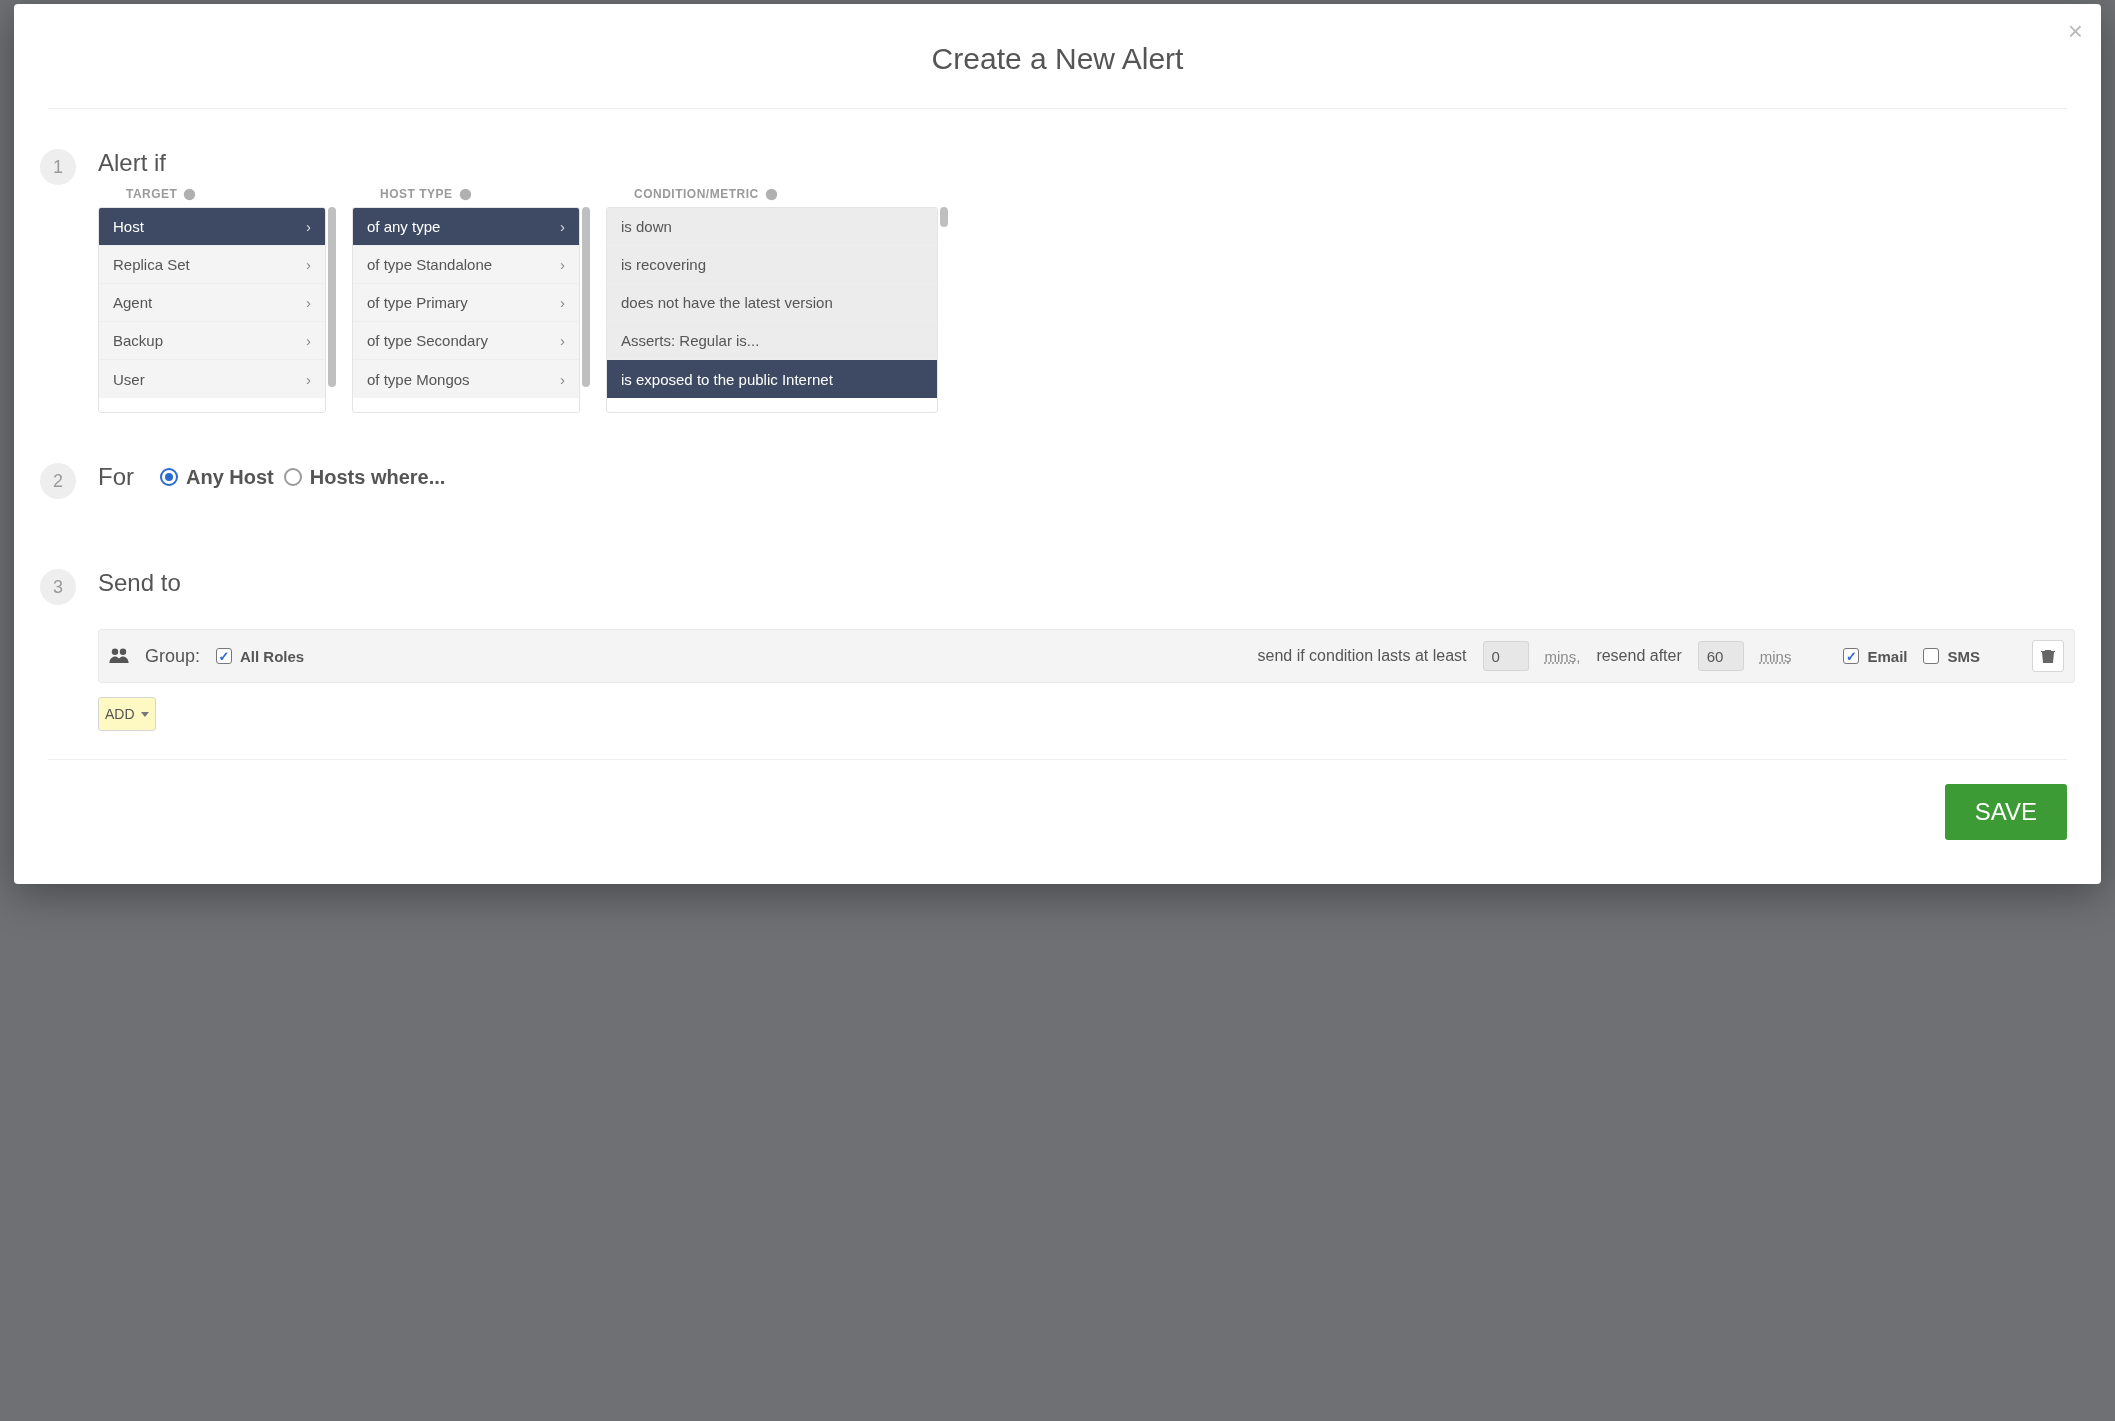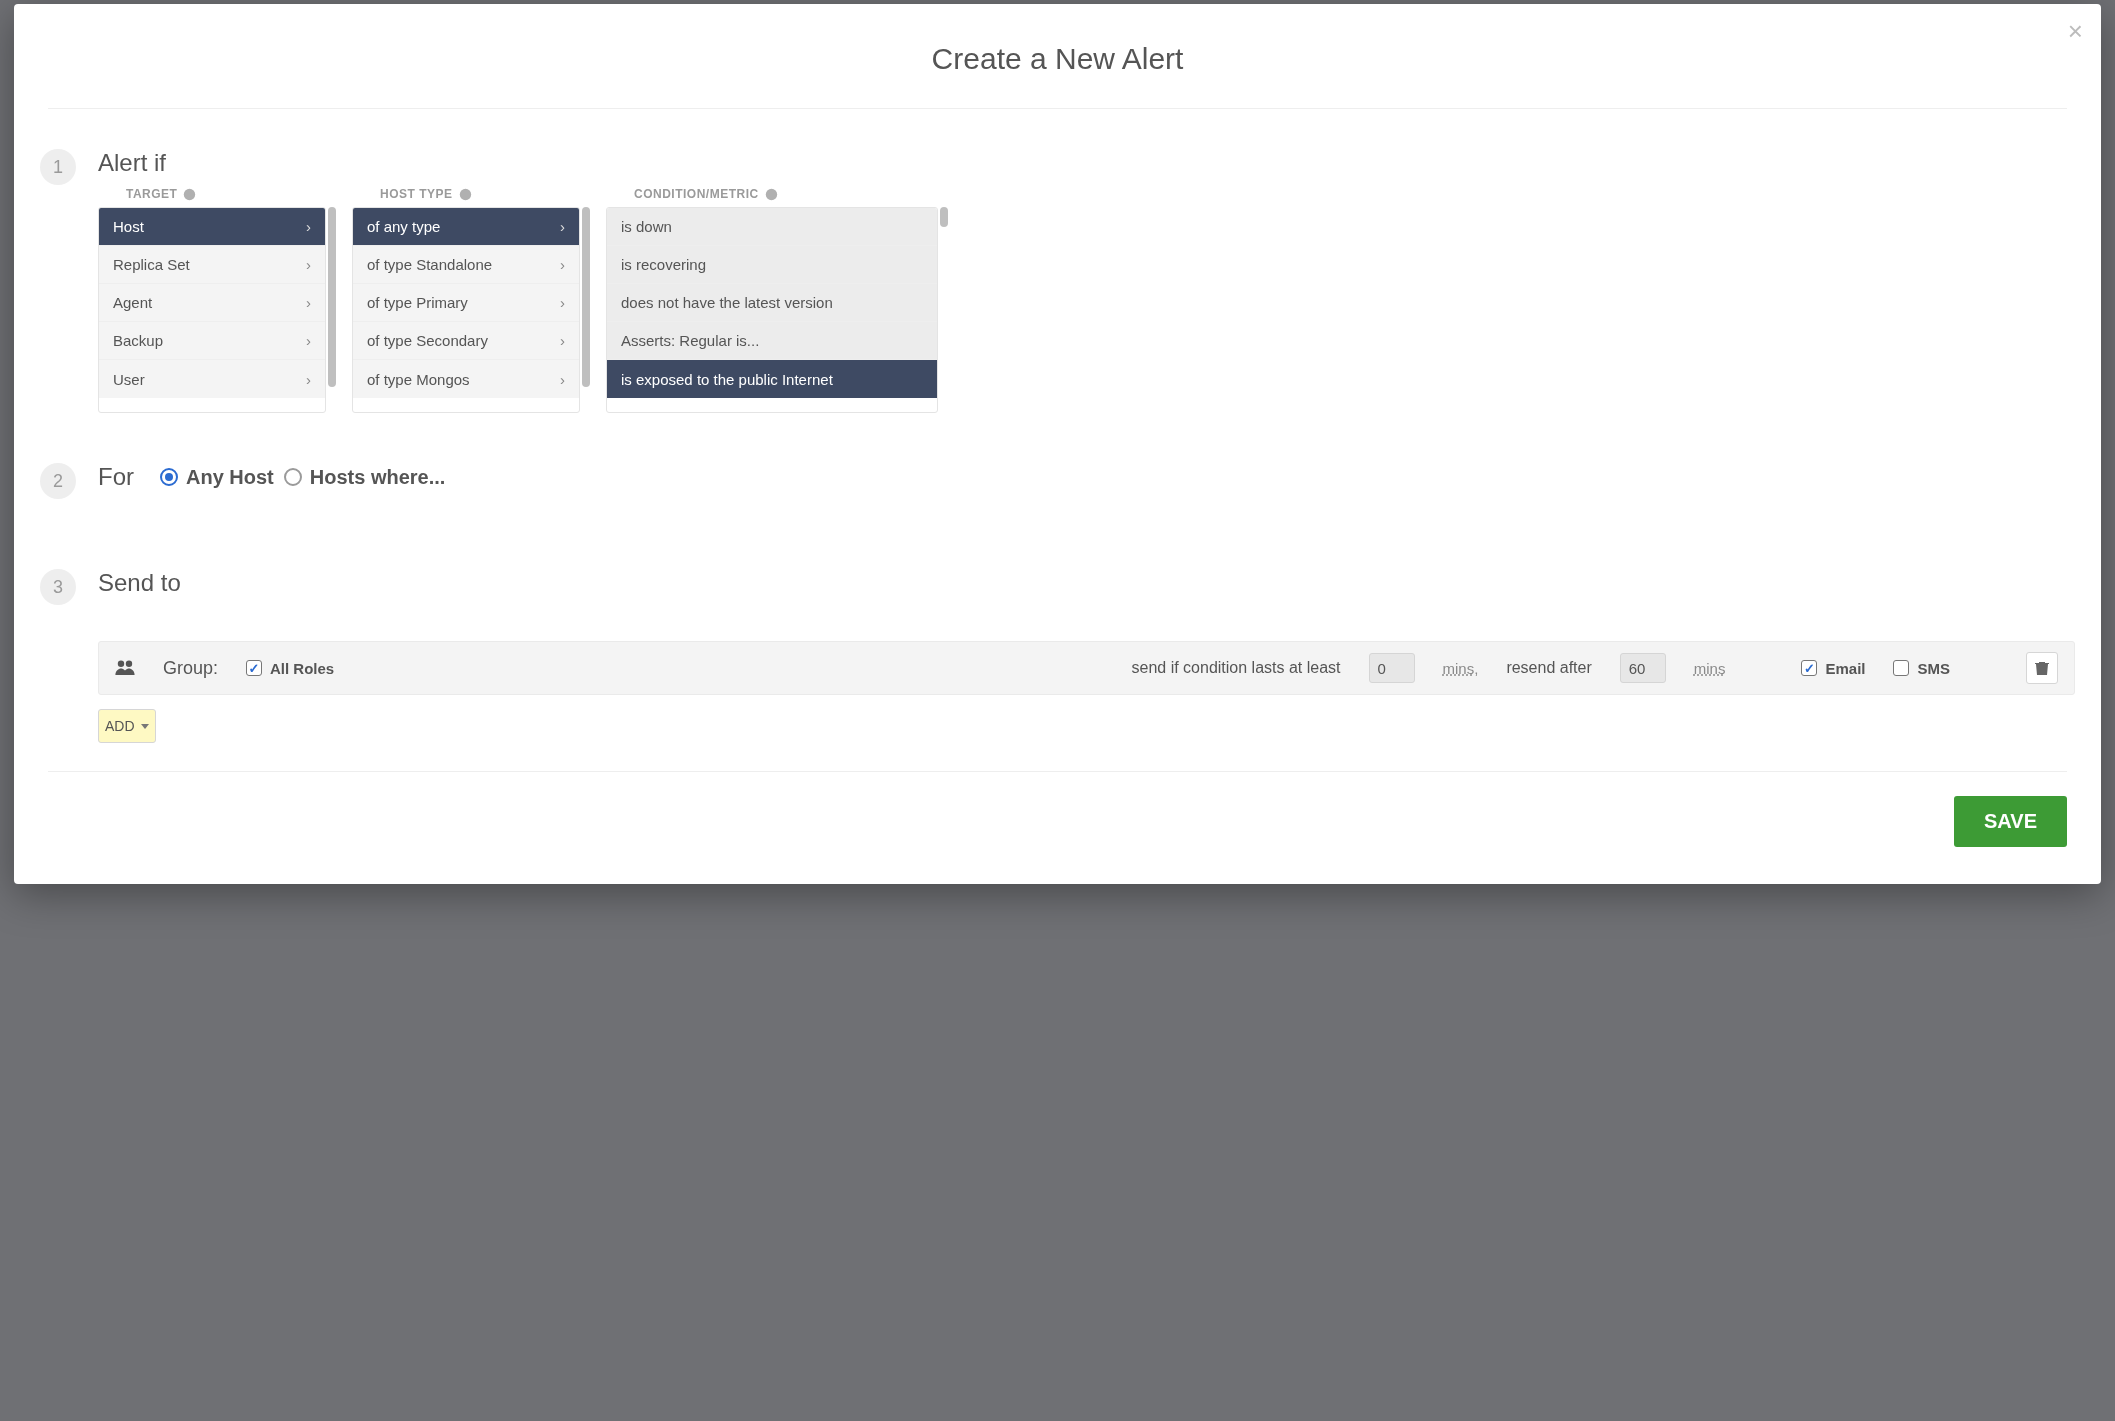--- a/index.html
+++ b/index.html
@@ -135,25 +135,25 @@
     display: inline-flex; align-items: center; justify-content: center;
   }
   .radio.on { border-color: #2b6bd1; }
   .radio.on::after { content:''; width: 8px; height: 8px; border-radius:50%; background:#2b6bd1; }
 
   
   .group-bar {
     background: #f4f4f4;
     border: 1px solid #eaeaea;
     border-radius: 3px;
-    padding: 10px 16px;
+    padding: 10px 10px;
     display: flex;
     align-items: center;
-    gap: 28px;
-    margin-top: 44px;
+    gap: 16px;
+    margin-top: 32px;
   }
   .group-bar .glabel { font-size: 18px; color: #555; }
   .check { width: 16px; height: 16px; border: 1.5px solid #777; border-radius:3px; display:inline-flex; align-items:center; justify-content:center; background:#fff; }
   .check.on::after { content:'✓'; font-size:13px; font-weight:700; color:#2b6bd1; line-height:1; }
   .chk-lbl { display:flex; align-items:center; gap:8px; font-weight:600; color:#555; cursor:pointer; }
   .spacer { flex: 1; }
   .cond-text { color:#555; font-size:16px; }
   .mini-input {
     width: 46px; height: 30px;
     background: #e7e7e7;
@@ -191,26 +191,25 @@
 
   .footer {
     border-top: 1px solid #eee;
     margin: 28px 8px 0;
     padding-top: 24px;
     display:flex; justify-content:flex-end;
   }
   .save-btn {
     background: #3d9b35;
     color: #fff;
-    font-size: 20px;
+    font-size: 24px;
     padding: 14px 30px;
     border-radius: 3px;
     border: none;
     cursor: pointer;
-    font-weight: bold;
   }
 </style>
 </head>
 <body>
 
 <div class="modal">
 
   <div class="close-x">×</div>
 
   <div class="modal-title">Create a New Alert</div>

